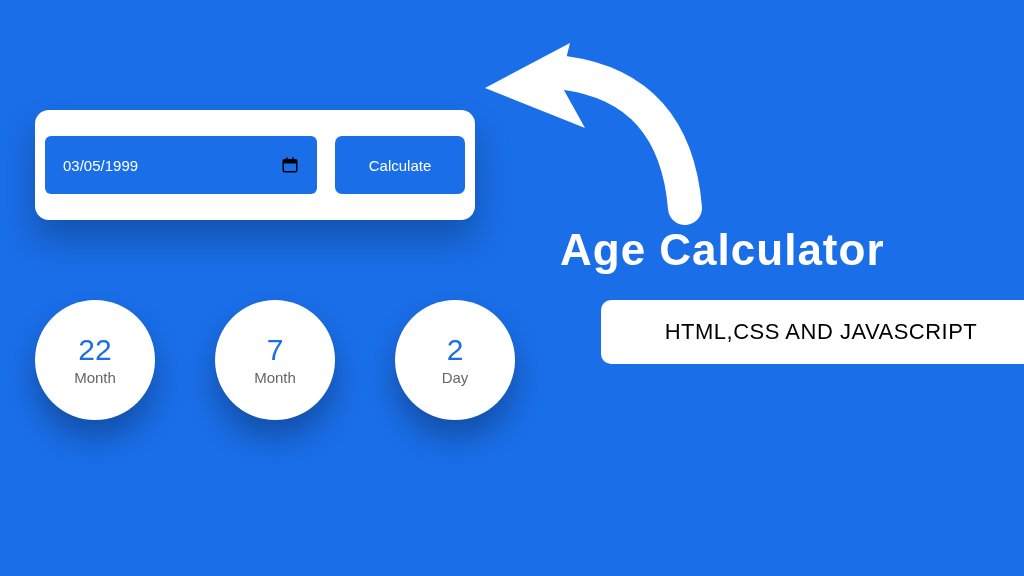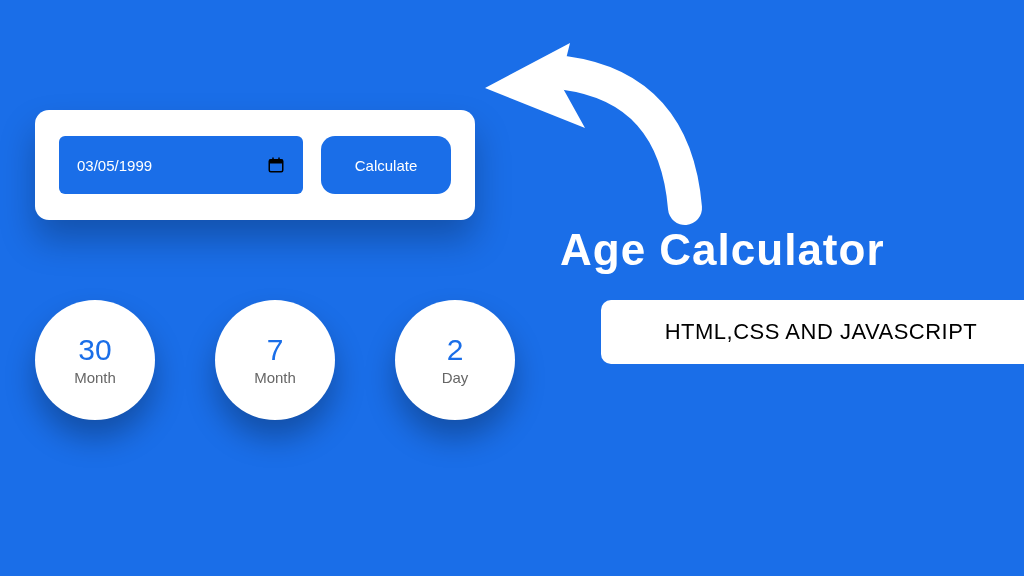--- a/index.html
+++ b/index.html
@@ -19,21 +19,21 @@
       position: absolute;
       left: 35px;
       top: 110px;
       width: 440px;
       height: 110px;
       background: #fff;
       border-radius: 14px;
       box-shadow: 0 20px 35px rgba(0,0,0,0.25);
       display: flex;
       align-items: center;
-      padding: 0 24px;
+      padding: 0 10px;
       gap: 18px;
     }
     .date-input {
       flex: 1;
       height: 58px;
       background: #1a6ee8;
       border-radius: 6px;
       display: flex;
       align-items: center;
       justify-content: space-between;
@@ -42,21 +42,21 @@
       font-size: 15px;
     }
     .date-input .cal-icon {
       width: 18px;
       height: 18px;
     }
     .calc-button {
       width: 130px;
       height: 58px;
       background: #1a6ee8;
-      border-radius: 14px;
+      border-radius: 7px;
       display: flex;
       align-items: center;
       justify-content: center;
       color: #fff;
       font-size: 15px;
     }
     .results {
       position: absolute;
       left: 35px;
       top: 300px;
@@ -134,21 +134,21 @@
       </svg>
     </span>
   </div>
   <div class="calc-button">
     <span>Calculate</span>
   </div>
 </div>
 
 <div class="results">
   <div class="circle">
-    <div class="circle-value">30</div>
+    <div class="circle-value">22</div>
     <div class="circle-label">Month</div>
   </div>
   <div class="circle">
     <div class="circle-value">7</div>
     <div class="circle-label">Month</div>
   </div>
   <div class="circle">
     <div class="circle-value">2</div>
     <div class="circle-label">Day</div>
   </div>

